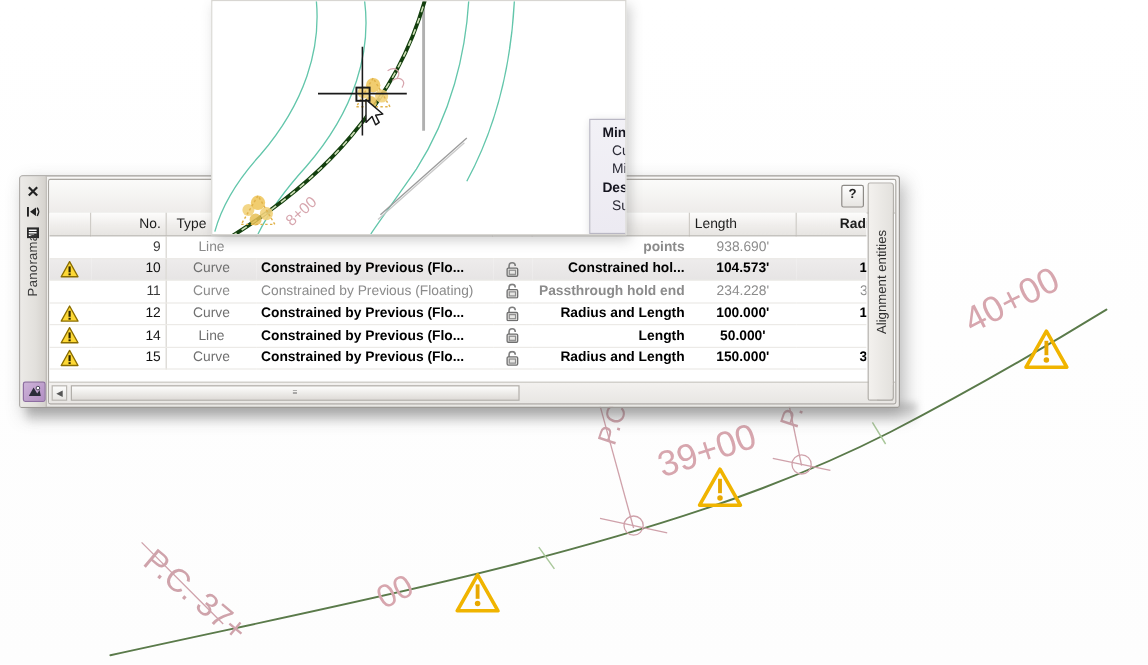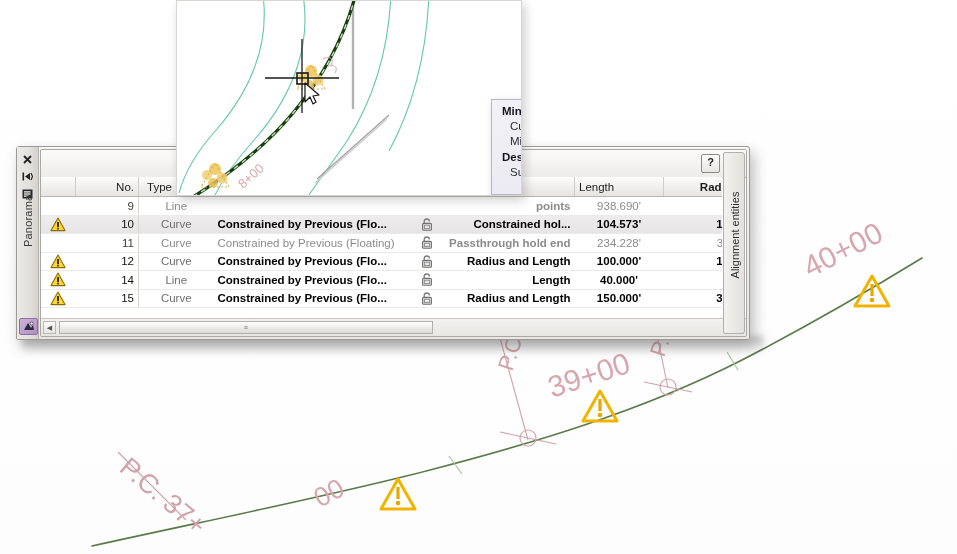--- a/index.html
+++ b/index.html
@@ -374,21 +374,21 @@
                   </svg></td>
                 <td class="c-no">14</td>
                 <td class="c-type">Line</td>
                 <td class="c-constraint">Constrained by Previous (Flo...</td>
                 <td class="c-lock"><svg class="lock-ico" width="12" height="13" viewBox="0 0 12 13">
                     <path d="M3.2 5.6 V3.6 a2.6 2.6 0 0 1 5.2 0" fill="none" stroke="#7e7e7e" stroke-width="1.3"></path>
                     <rect x="1.6" y="5.4" width="8.8" height="6.8" rx="1" fill="#e7e6e4" stroke="#6f6f6f" stroke-width="1.1"></rect>
                     <rect x="3.4" y="7.2" width="5.2" height="3.4" fill="none" stroke="#8d8d8d" stroke-width="1"></rect>
                   </svg></td>
                 <td class="c-pconstraint">Length</td>
-                <td class="c-len">40.000'</td>
+                <td class="c-len">50.000'</td>
                 <td class="c-rad"></td>
               </tr>
               <tr class="row-bold">
                 <td class="c-warn"><svg class="warn-tri" width="16" height="15" viewBox="0 0 16 15">
                     <path d="M8 1 L15 13.6 L1 13.6 Z" fill="#fdd835" stroke="#8a6d00" stroke-width="1.1" stroke-linejoin="round"></path>
                     <rect x="7.1" y="5" width="1.8" height="5" fill="#2b2200"></rect>
                     <rect x="7.1" y="10.8" width="1.8" height="1.6" fill="#2b2200"></rect>
                   </svg></td>
                 <td class="c-no">15</td>
                 <td class="c-type">Curve</td>

